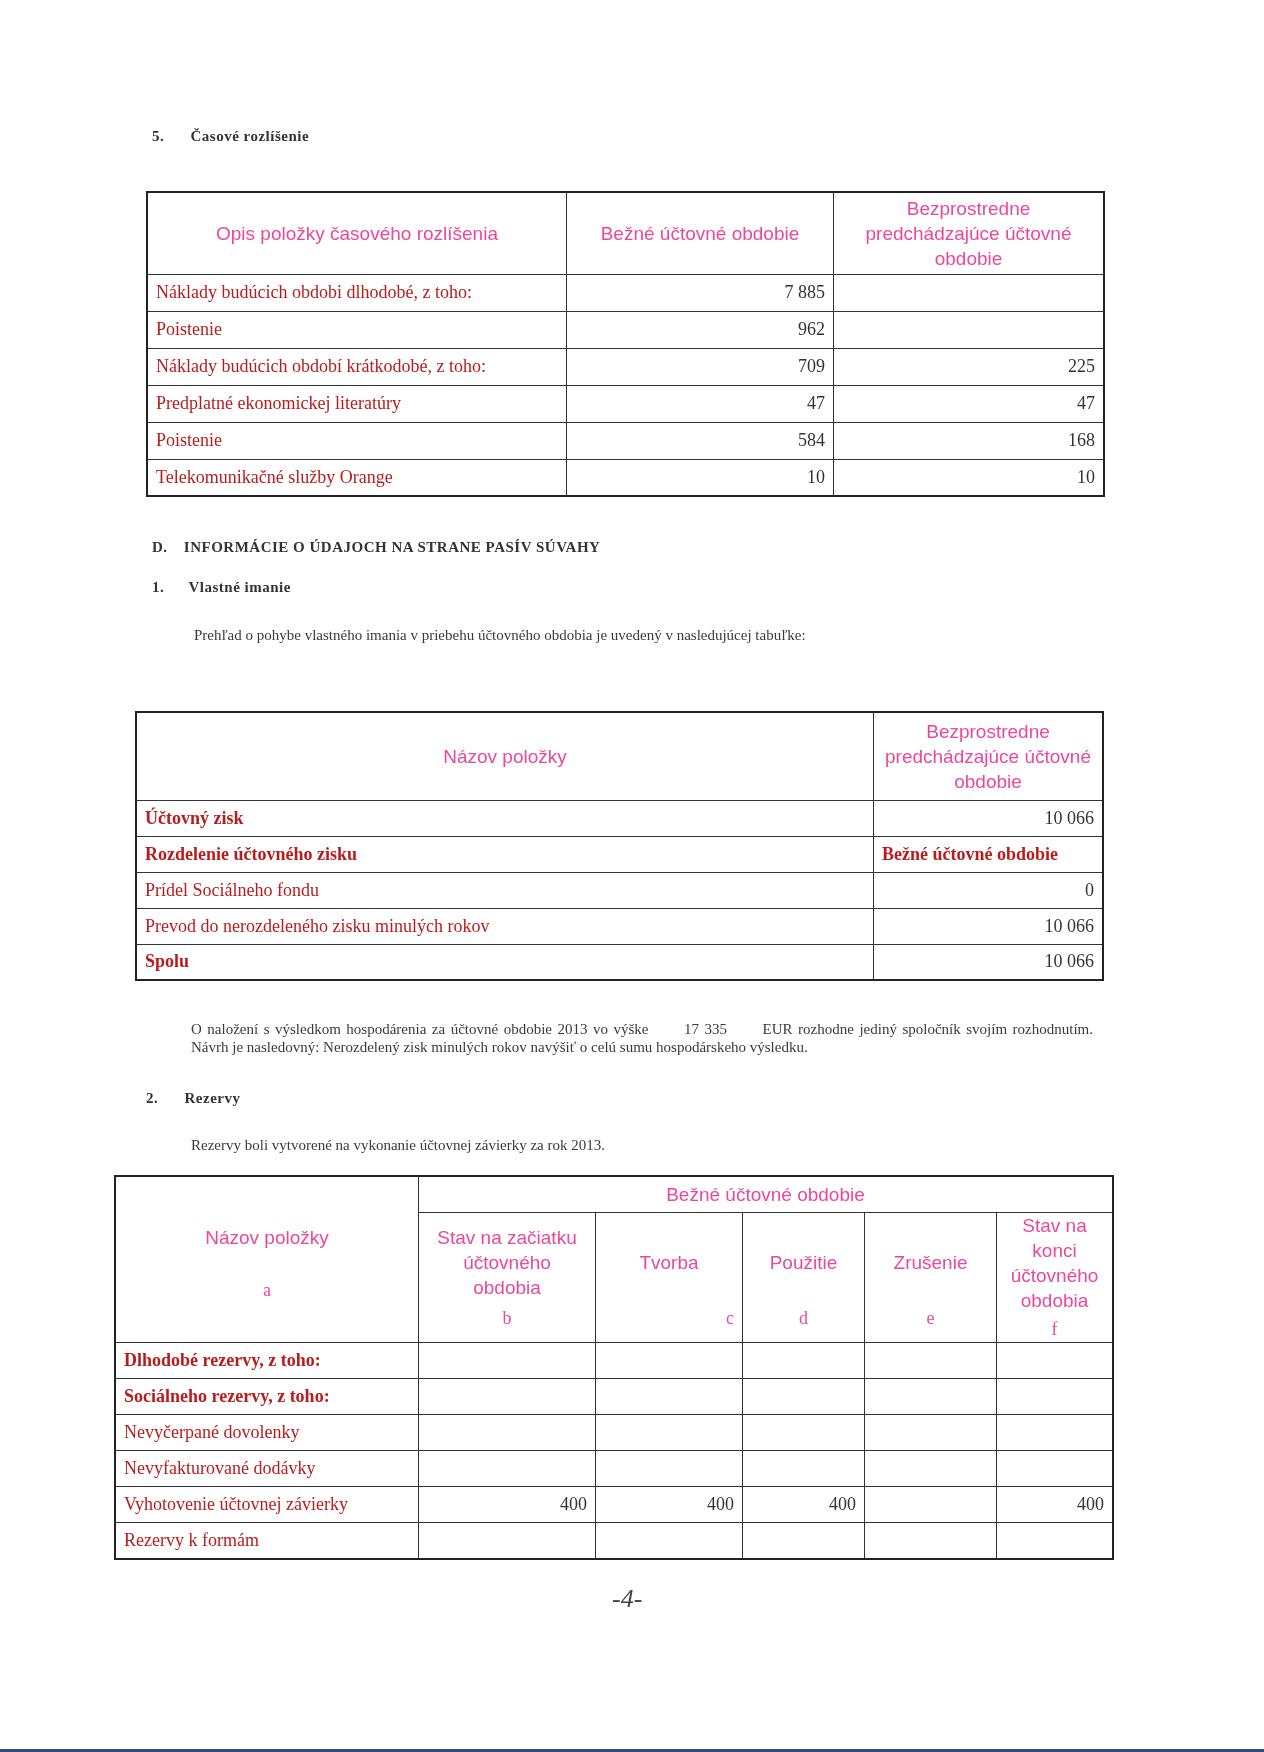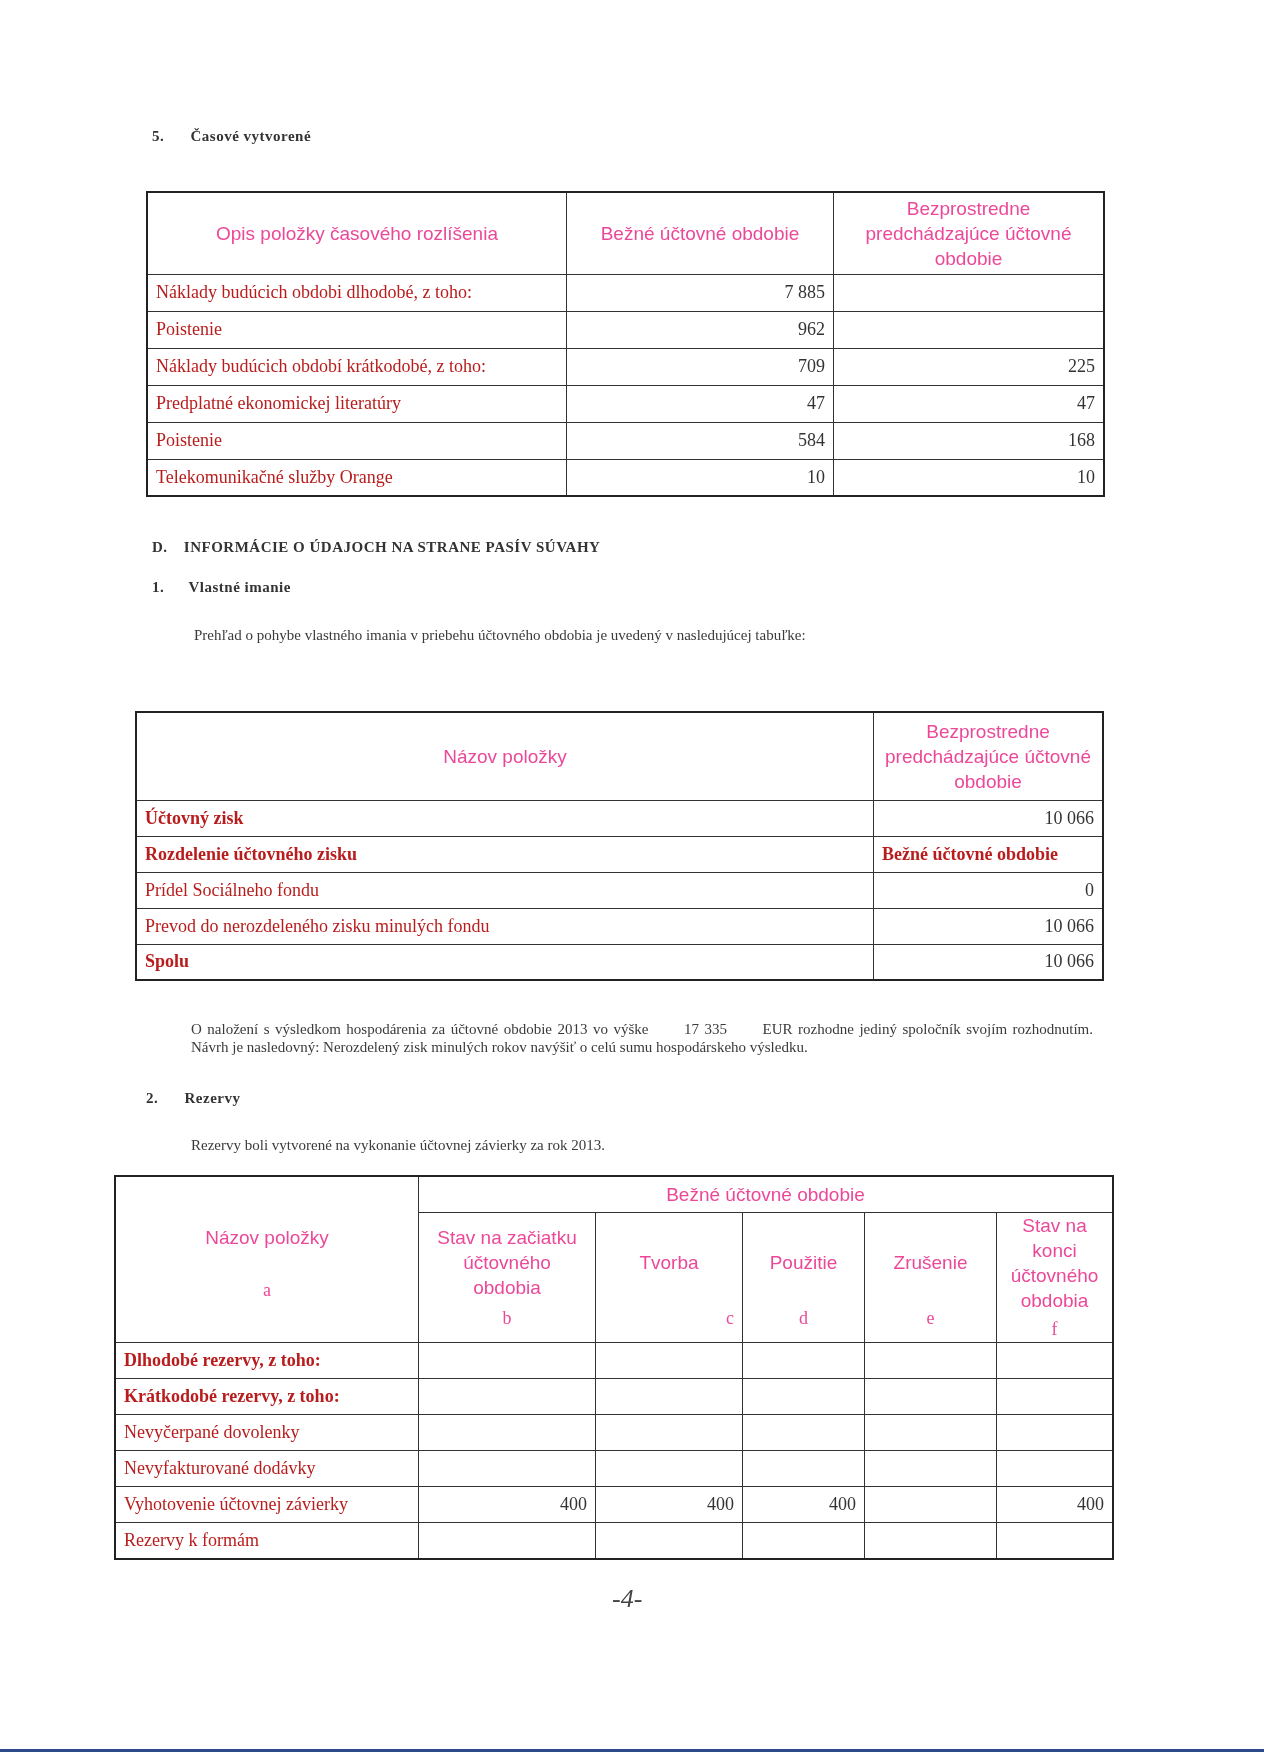--- a/index.html
+++ b/index.html
@@ -15,21 +15,21 @@
   .cell-r { font-family:"Liberation Serif", serif; font-size:18px; text-align:right; color:#333;padding-left:44px; }
   .bold { font-weight:bold; }
   .outer { border:2px solid #222; }
   .bottom-bar { position:absolute; left:0; bottom:0; width:1264px; height:3px; background:#2d4a8a; }
 </style>
 </head>
 <body>
 
 <div class="abs serif h-sec" style="left:152px; top:128px;">
   <span>5.</span>
-  <span style="margin-left:22px;">Časové vytvorené</span>
+  <span style="margin-left:22px;">Časové rozlíšenie</span>
 </div>
 
 <table class="outer" style="left:146px; top:191px; width:959px;">
   <tbody>
       <tr style="height:82px;">
     <th class="thead" style="width:402px;">Opis položky časového rozlíšenia</th>
     <th class="thead" style="width:250px;">Bežné účtovné obdobie</th>
     <th class="thead">Bezprostredne predchádzajúce účtovné obdobie</th>
   </tr>
   </tbody>
@@ -93,21 +93,21 @@
       </tr>
       <tr style="height: 36px;">
         <td class="cell-l bold">Rozdelenie účtovného zisku</td>
         <td class="cell-l bold">Bežné účtovné obdobie</td>
       </tr>
       <tr style="height: 36px;">
         <td class="cell-l">Prídel Sociálneho fondu</td>
         <td class="cell-r">0</td>
       </tr>
       <tr style="height: 36px;">
-        <td class="cell-l">Prevod do nerozdeleného zisku minulých fondu</td>
+        <td class="cell-l">Prevod do nerozdeleného zisku minulých rokov</td>
         <td class="cell-r">10 066</td>
       </tr>
       <tr style="height: 36px;">
         <td class="cell-l bold">Spolu</td>
         <td class="cell-r">10 066</td>
       </tr>
     </tbody>
 </table>
 
 <div class="abs serif para" style="left:191px; top:1020px; width:902px; text-align:justify; line-height:18px;">
@@ -158,21 +158,21 @@
     <tbody id="t3body">
       <tr style="height: 36px;">
         <td class="cell-l bold">Dlhodobé rezervy, z toho:</td>
         <td class="cell-r"></td>
         <td class="cell-r"></td>
         <td class="cell-r"></td>
         <td class="cell-r"></td>
         <td class="cell-r"></td>
       </tr>
       <tr style="height: 36px;">
-        <td class="cell-l bold">Krátkodobé rezervy, z toho:</td>
+        <td class="cell-l bold">Sociálneho rezervy, z toho:</td>
         <td class="cell-r"></td>
         <td class="cell-r"></td>
         <td class="cell-r"></td>
         <td class="cell-r"></td>
         <td class="cell-r"></td>
       </tr>
       <tr style="height: 36px;">
         <td class="cell-l">Nevyčerpané dovolenky</td>
         <td class="cell-r"></td>
         <td class="cell-r"></td>

